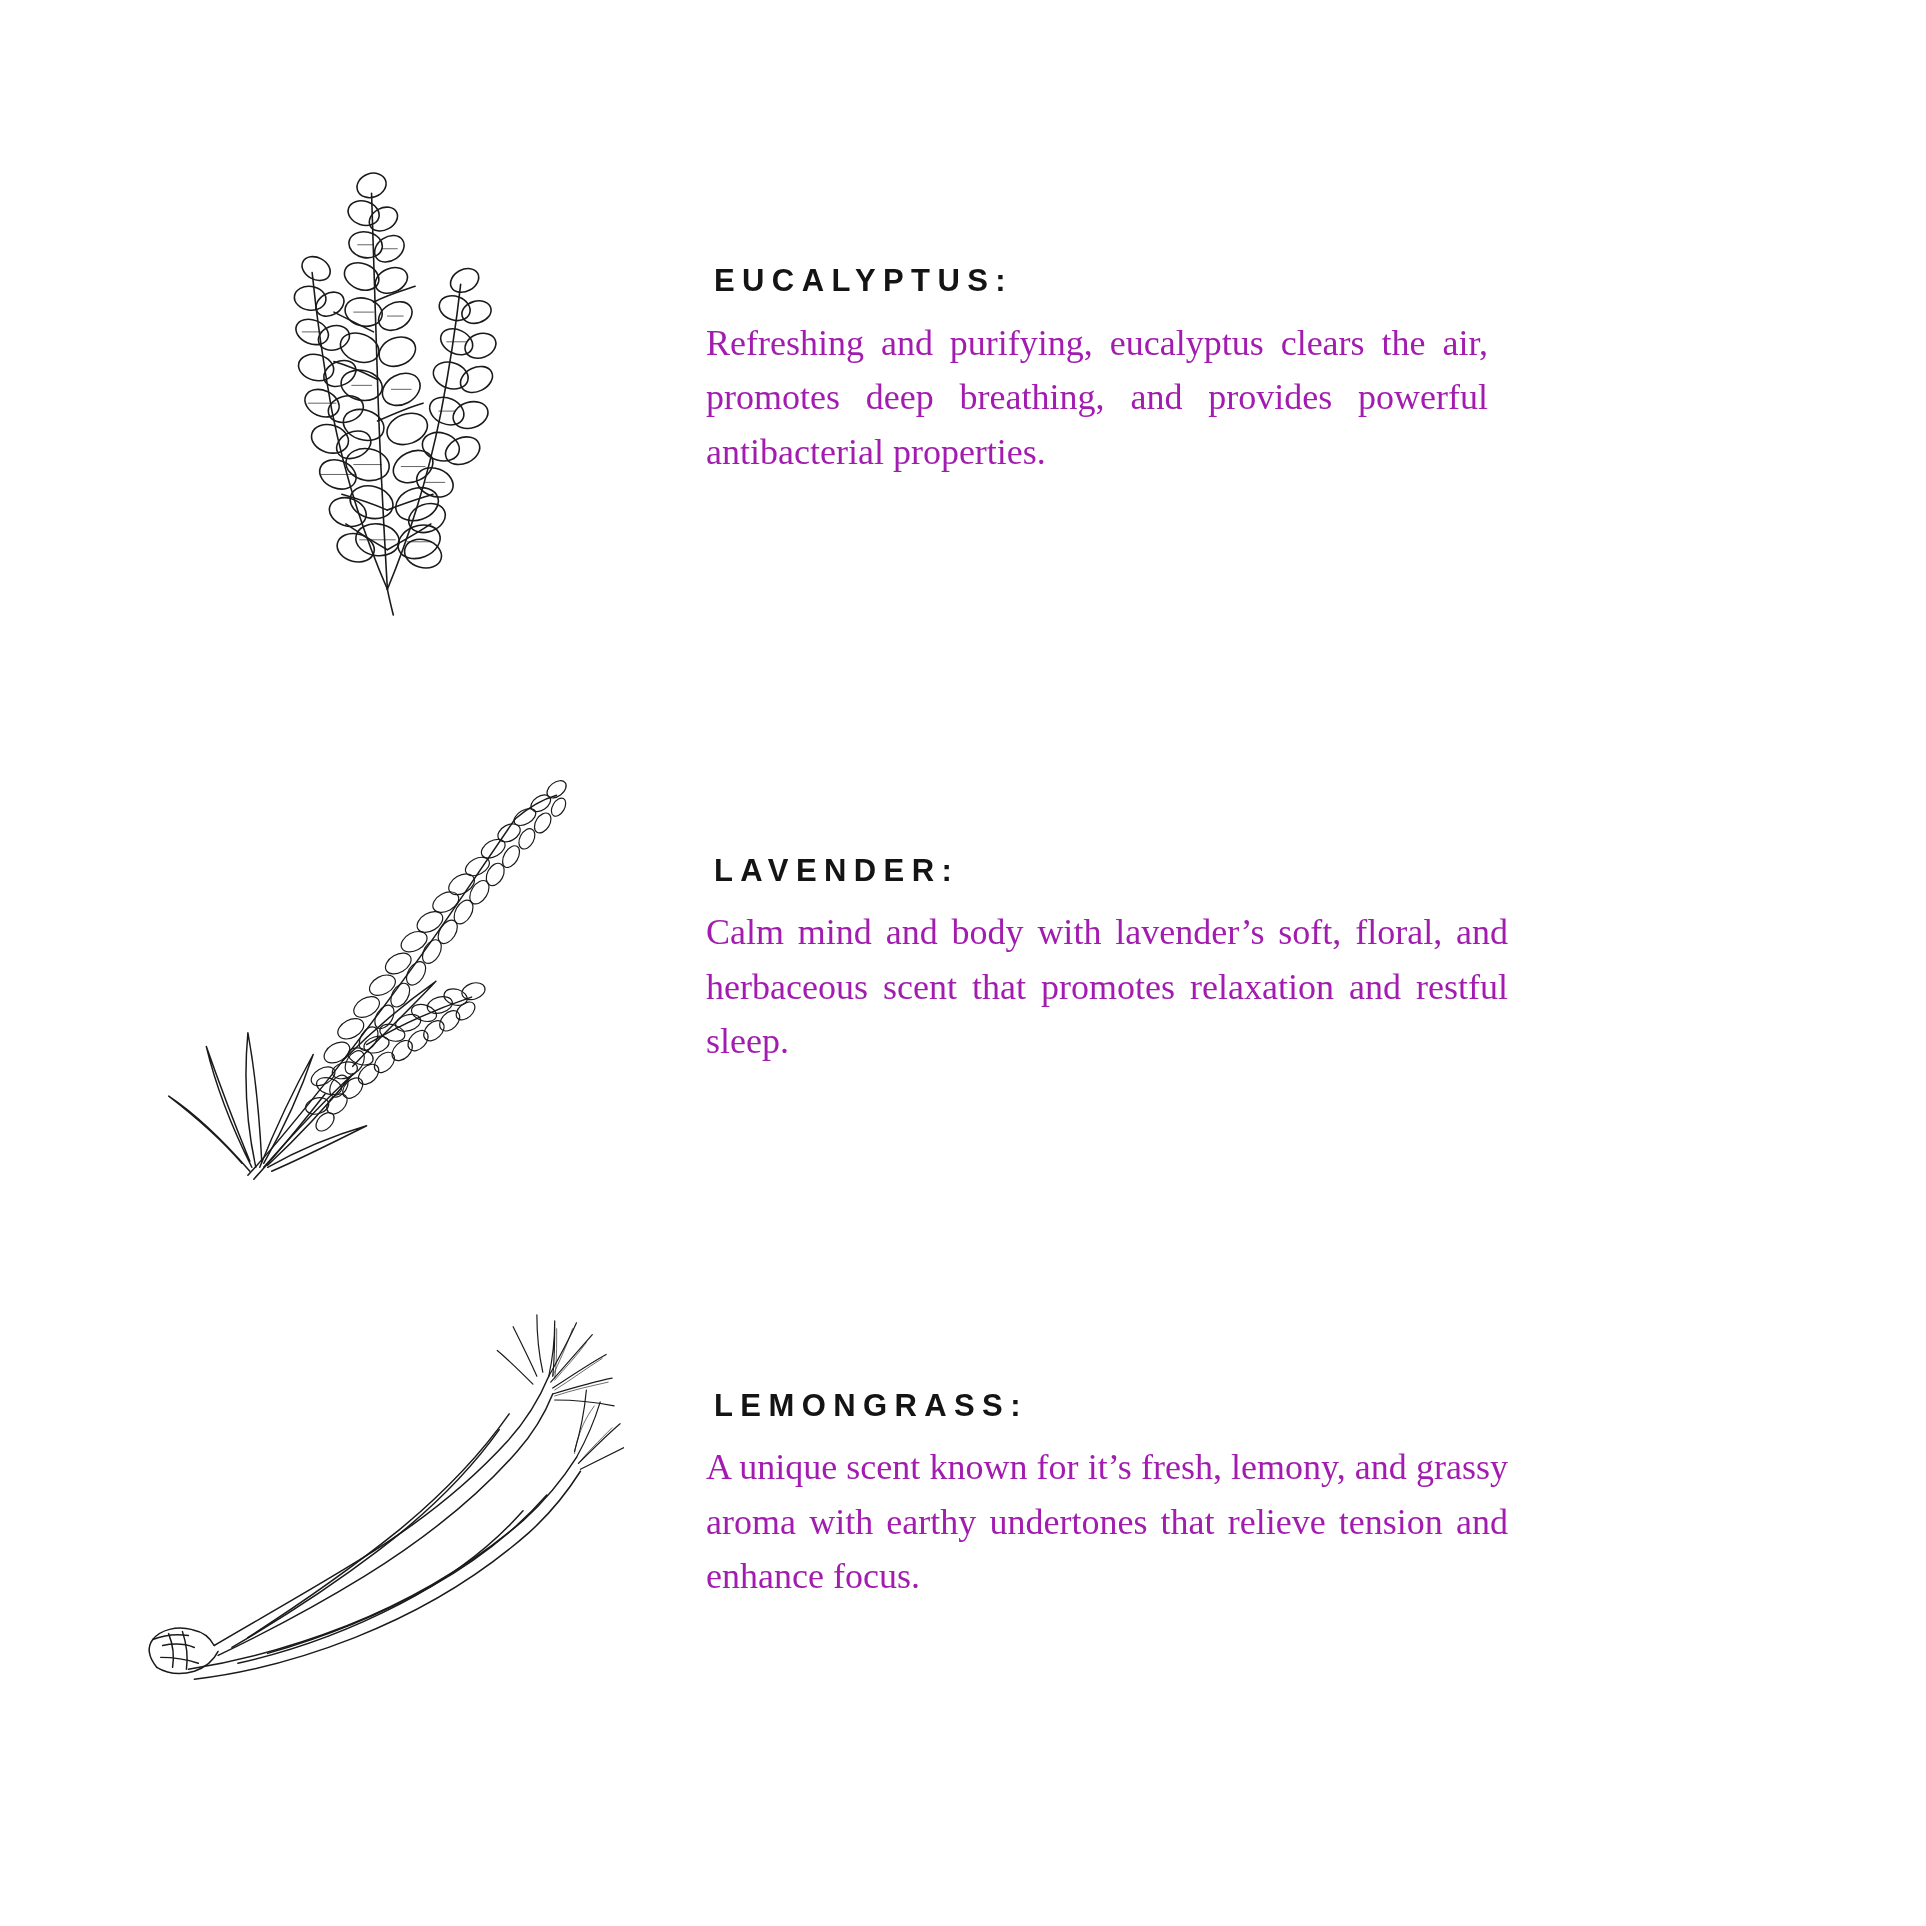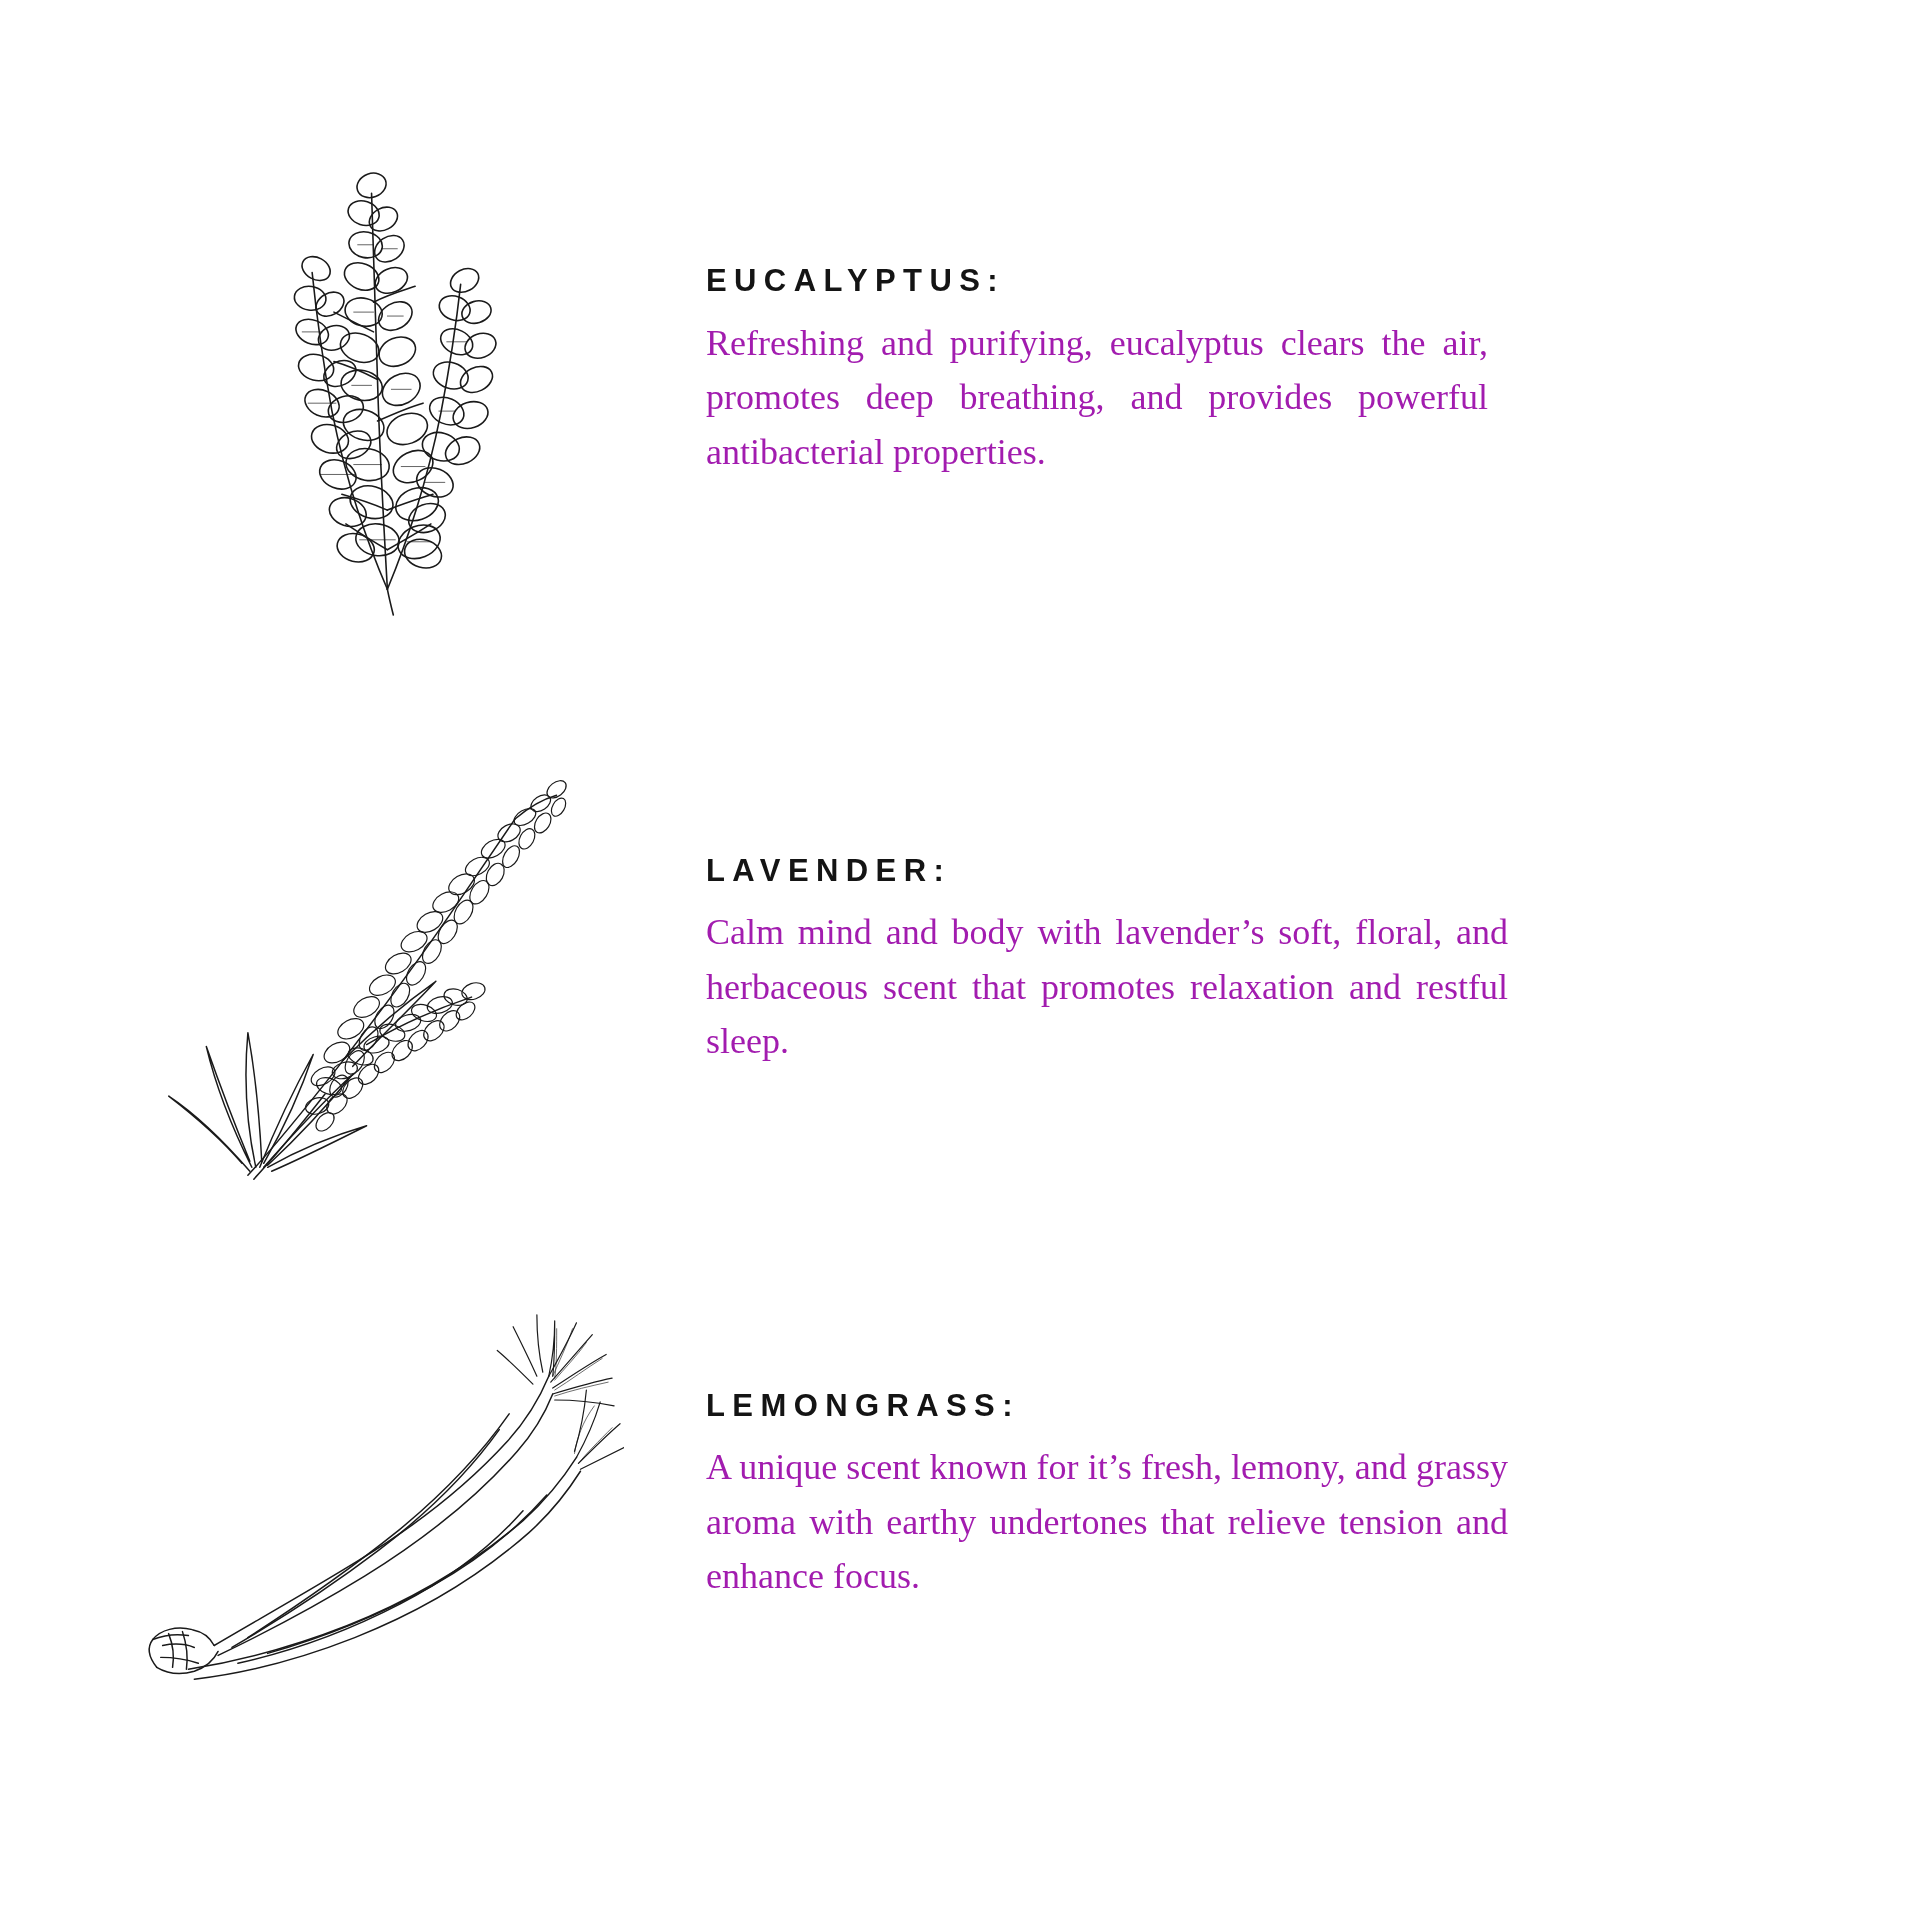--- a/index.html
+++ b/index.html
@@ -49,21 +49,21 @@
     padding-right: 119px;
     box-sizing: border-box;
   }
 
   .ingredient-name {
     font-family: "Liberation Sans", sans-serif;
     font-size: 31px;
     font-weight: 700;
     letter-spacing: 7.4px;
     color: #141414;
-    margin: 0 0 16px 0;
+    margin: 0 0 16px 8px;
     line-height: 1.2;
     white-space: nowrap;
   }
 
   .ingredient-desc {
     font-family: "Liberation Serif", serif;
     font-size: 36px;
     line-height: 1.52;
     color: #a21caf;
     margin: 0;

